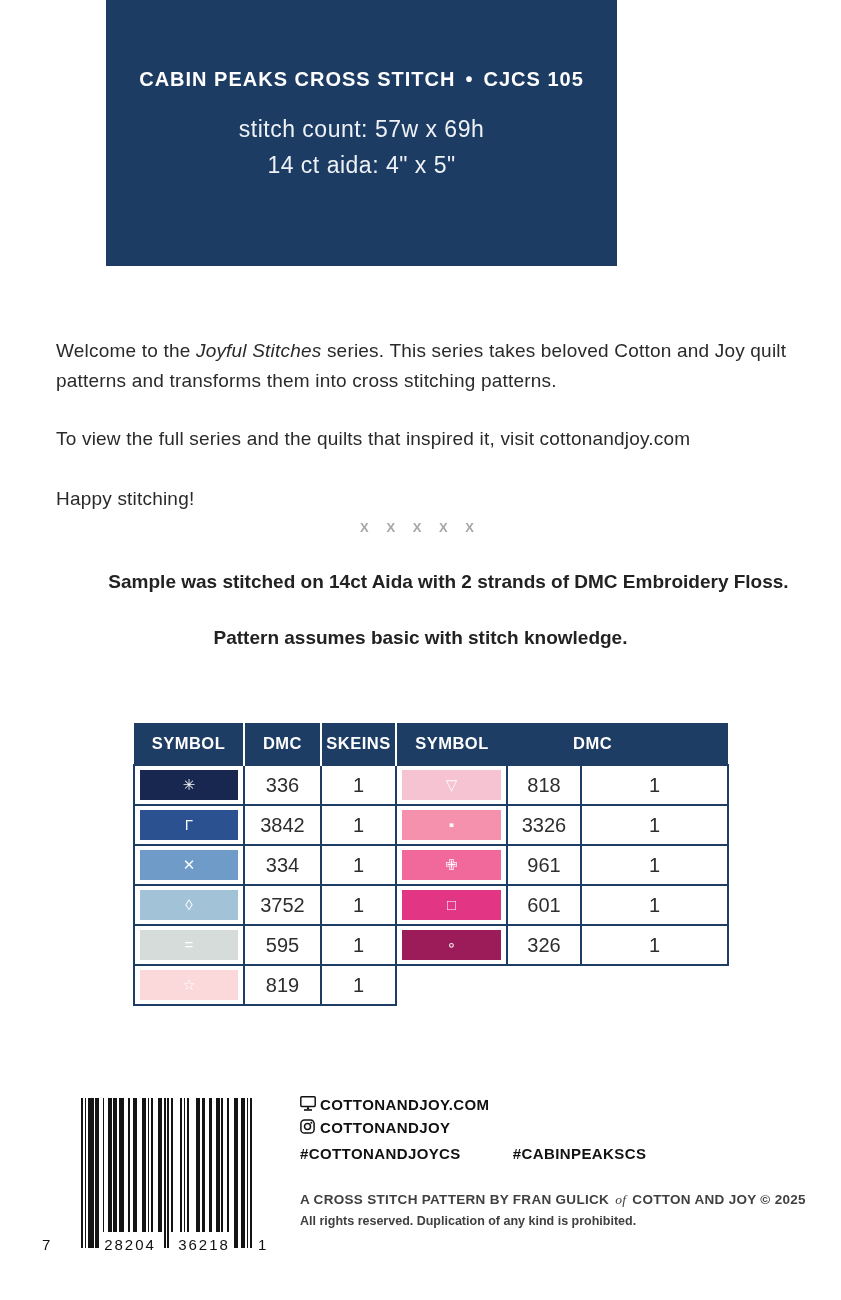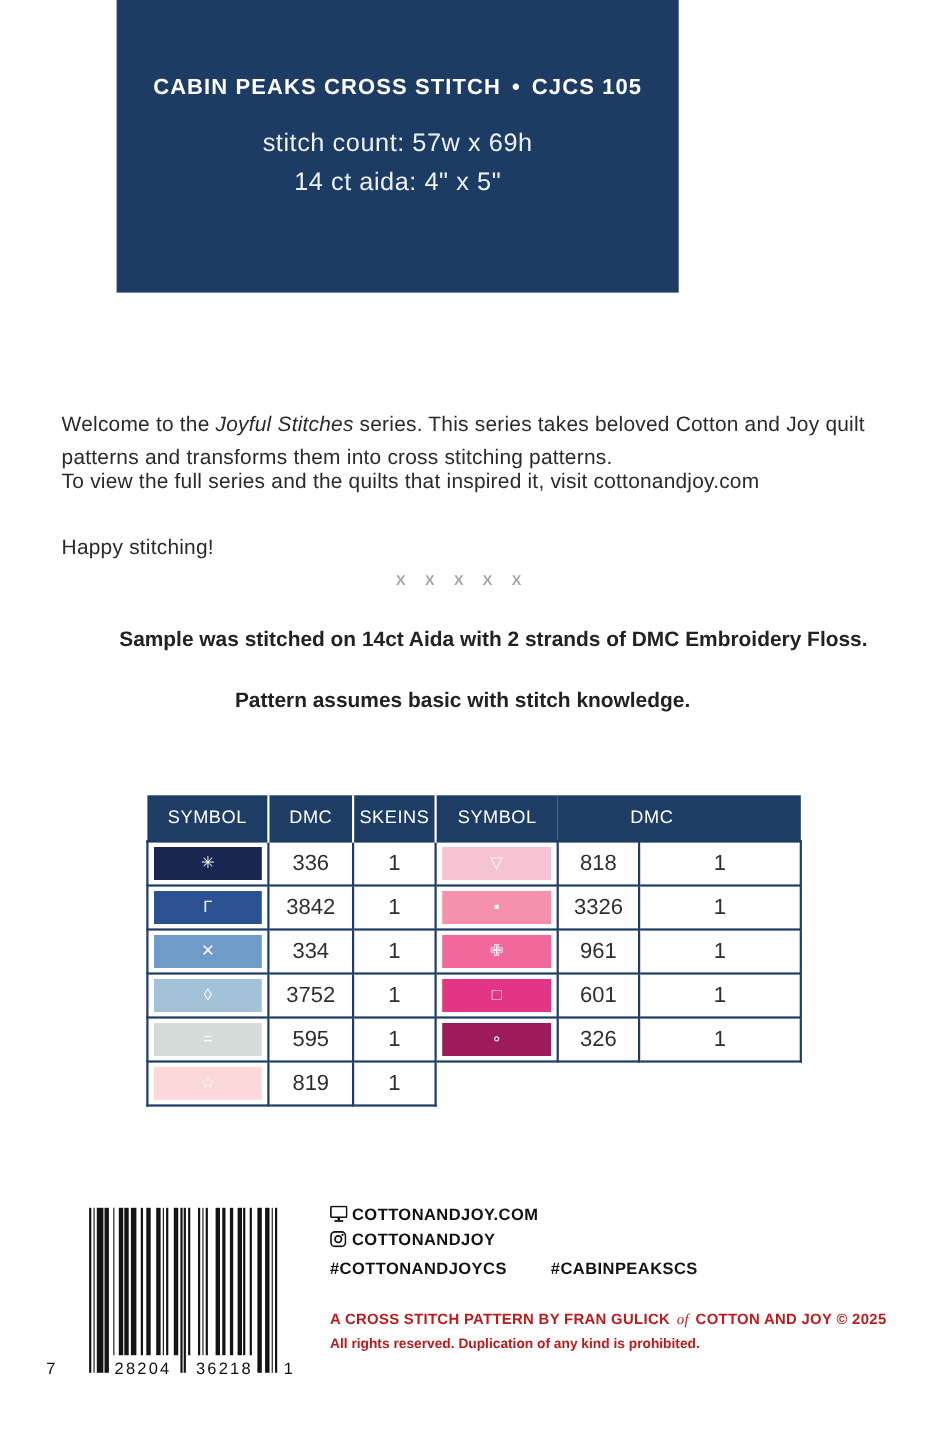--- a/index.html
+++ b/index.html
@@ -13,35 +13,35 @@
             font-size:20px;font-weight:700;letter-spacing:1px;text-align:center;}
   .hc-bullet{padding:0 10px;}
   .hc-sub1{position:absolute;top:116px;left:0;width:100%;
            font-size:23px;font-weight:300;letter-spacing:.5px;color:#eef2f7;}
   .hc-sub2{position:absolute;top:152px;left:0;width:100%;
            font-size:23px;font-weight:300;letter-spacing:.5px;color:#eef2f7;}
 
   
   .intro-p{position:absolute;left:56px;width:760px;font-size:19px;line-height:30px;
            font-weight:300;letter-spacing:.2px;color:#2a2a2a;margin:0;}
-  .p1{top:336px;margin-top:36px;}
+  .p1{top:336px;}
   .p2{top:424px;}
   .p3{top:484px;}
   .x-divider{position:absolute;top:520px;left:0;width:100%;text-align:center;
              color:#a6a6a6;font-size:13px;letter-spacing:7px;font-weight:700;}
 
   .note{position:absolute;left:0;width:100%;text-align:center;
         font-size:19px;font-weight:700;color:#222;}
   .note1{top:571px;padding-left:28px;}
   .note2{top:627px;}
 
   
   table.floss{position:absolute;left:133px;top:723px;width:594px;
               border-collapse:collapse;table-layout:fixed;}
-  table.floss th{background:#1e3d64;color:#fff;font-size:16.5px;font-weight:400;
+  table.floss th{background:#1e3d64;color:#fff;font-size:16.5px;font-weight:700;
                  letter-spacing:.5px;height:41px;text-align:center;padding:0;}
   table.floss th.sep{border-left:2px solid #ffffff;}
   table.floss th.dmc-right{text-align:left;padding-left:66px;}
   table.floss td{border:2px solid #1e3d64;height:38px;padding:0;background:#fff;
                  text-align:center;font-size:20px;font-weight:400;color:#2e2e2e;}
   table.floss td.empty{border:none;background:#ffffff;}
   .swatch{margin:4px 5px;height:30px;display:flex;align-items:center;justify-content:center;
           color:rgba(255,255,255,.95);font-size:15px;line-height:30px;}
 
   
@@ -50,24 +50,24 @@
   .bar{position:absolute;top:0;background:#141414;}
   .bc-num{position:absolute;font-size:15px;color:#111;}
   .bc-d1{left:0;top:138px;}
   .bc-g1{left:48px;width:80px;text-align:center;top:138px;letter-spacing:2px;}
   .bc-g2{left:122px;width:80px;text-align:center;top:138px;letter-spacing:2px;}
   .bc-ck{left:216px;top:138px;}
 
   .social{position:absolute;left:300px;top:1096px;font-weight:700;color:#111;}
   .social-row{display:flex;align-items:flex-start;height:23px;font-size:15px;letter-spacing:.4px;}
   .social-row .ico{width:20px;display:flex;align-items:center;}
-  .hashtags{display:flex;gap:40px;height:23px;align-items:center;
+  .hashtags{display:flex;gap:52px;height:23px;align-items:center;
             font-size:15px;letter-spacing:.4px;}
 
-  .credit{position:absolute;left:300px;top:1192px;width:520px;color:#b91c1c;}
+  .credit{position:absolute;left:300px;top:1192px;width:520px;color:#404040;}
   .credit-line1{font-size:13.5px;font-weight:700;letter-spacing:.3px;}
   .credit-line1 em{font-weight:400;font-family:"Liberation Serif",serif;padding:0 2px;}
   .credit-line2{font-size:12.5px;font-weight:700;margin-top:6px;}
 </style>
 </head>
 <body>
 
 <div class="page">
 
   <div class="header-card">

